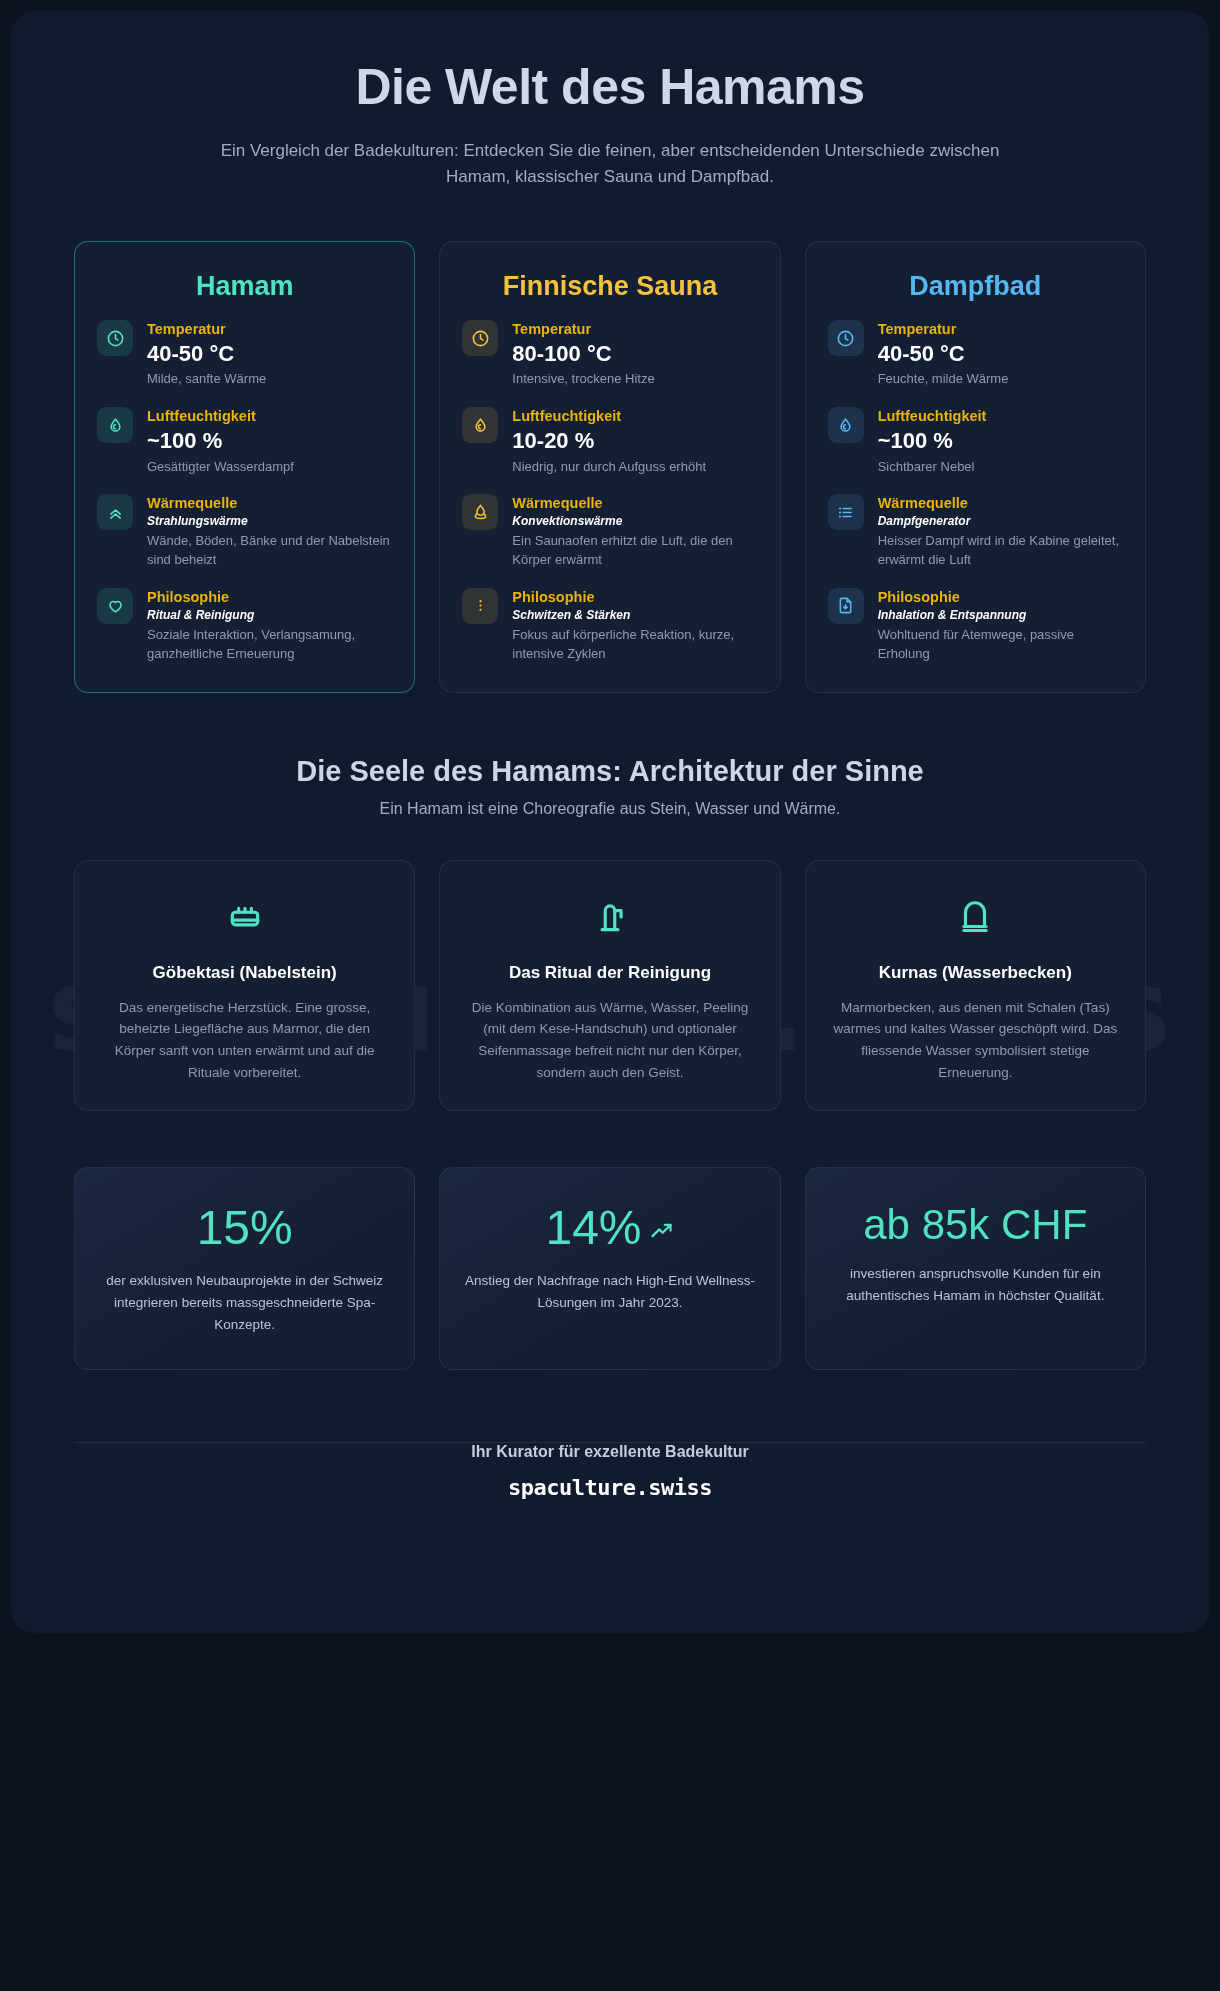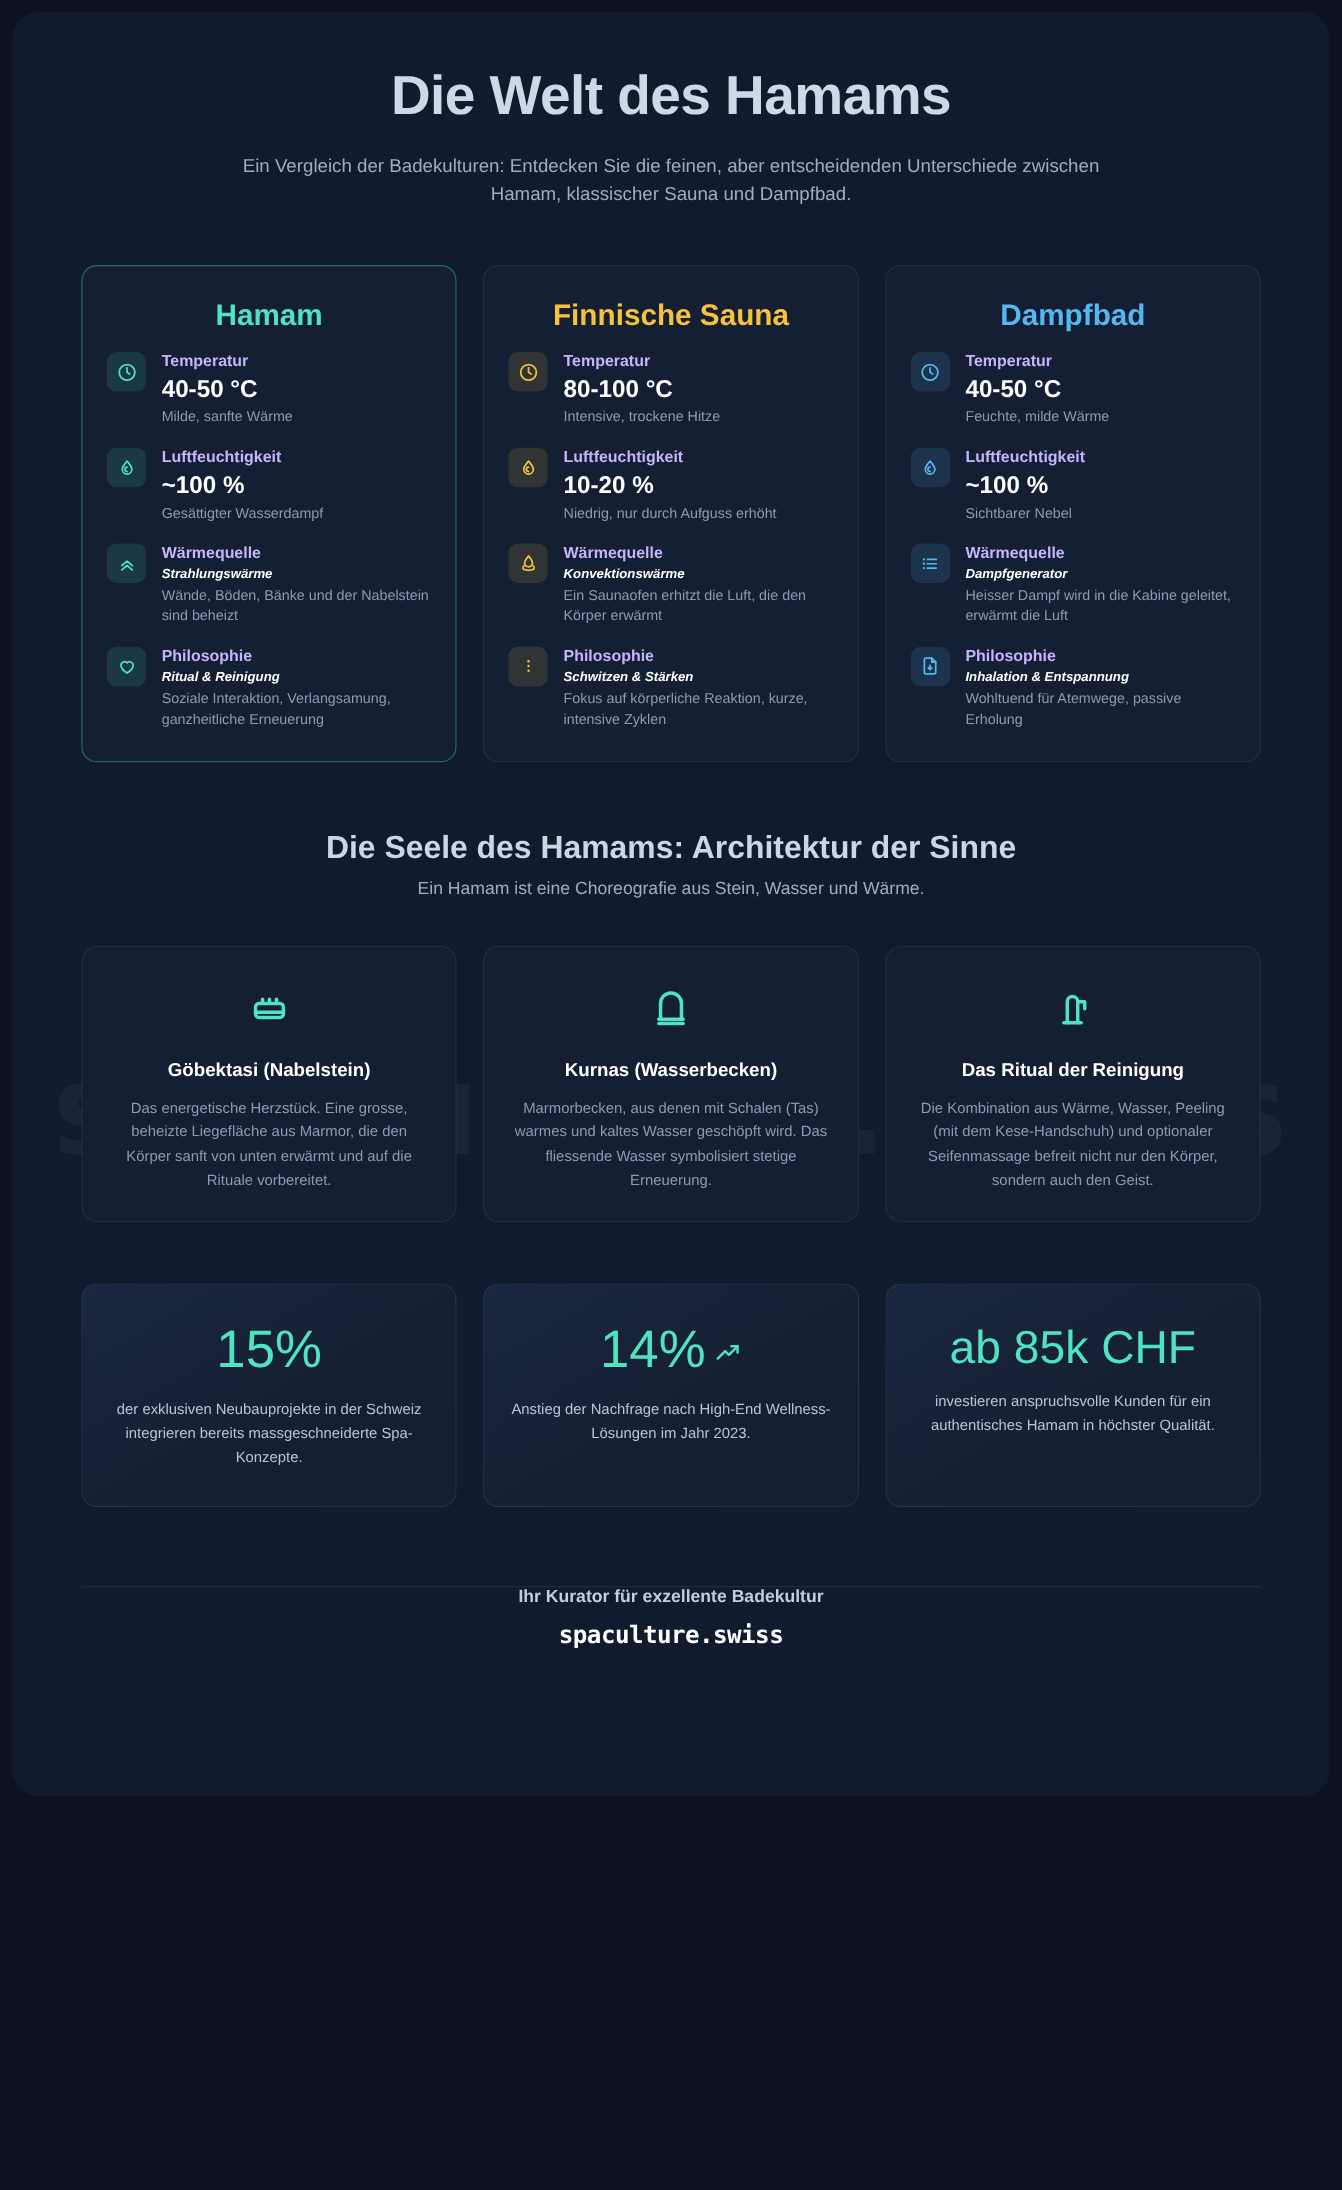--- a/index.html
+++ b/index.html
@@ -71,21 +71,21 @@
   }
   .rows{display:flex;flex-direction:column;gap:18px;}
   .row{display:flex;gap:14px;align-items:flex-start;}
   .ico{
     flex:0 0 auto;
     width:36px;height:36px;border-radius:9px;
     display:flex;align-items:center;justify-content:center;
   }
   .ico svg{width:19px;height:19px;}
   .rtext{flex:1;min-width:0;}
-  .rlabel{font-size:14.5px;font-weight:bold;color:#c4b5fd;line-height:1.3;}
+  .rlabel{font-size:14.5px;font-weight:bold;color:#eab308;line-height:1.3;}
   .rvalue{font-size:22px;font-weight:bold;color:#ffffff;line-height:1.25;margin-top:1px;}
   .rvalue.small{font-size:12px;font-style:italic;}
   .rnote{font-size:13px;color:#8c9bb1;line-height:1.45;margin-top:3px;}
 
   
   .sect2{padding:62px 62px 0;text-align:center;}
   .sect2 h2{
     font-size:29px;font-weight:bold;color:#cdd6e4;margin:0 0 12px;
   }
   .sect2 .lead{font-size:16px;color:#9fadc2;margin:0;}
@@ -334,38 +334,38 @@
               <path d="M4 14h16" fill="none" stroke="#4fe3c1" stroke-width="2" stroke-linecap="round" stroke-linejoin="round"></path>
               <path d="M8 9V6.5M12 9V6.5M16 9V6.5" fill="none" stroke="#4fe3c1" stroke-width="2" stroke-linecap="round" stroke-linejoin="round"></path>
             </svg>
           </div>
           <h3>Göbektasi (Nabelstein)</h3>
           <p>Das energetische Herzstück. Eine grosse, beheizte Liegefläche aus Marmor, die den Körper sanft von unten erwärmt und auf die Rituale vorbereitet.</p>
         </div>
         <div class="fcard">
           <div class="fico">
             <svg viewBox="0 0 24 24" width="38" height="38" aria-hidden="true">
+              <path d="M9 20V8a3 3 0 0 1 6 0v12" fill="none" stroke="#4fe3c1" stroke-width="2" stroke-linecap="round" stroke-linejoin="round"></path>
+              <path d="M15 8h4v4" fill="none" stroke="#4fe3c1" stroke-width="2" stroke-linecap="round" stroke-linejoin="round"></path>
+              <path d="M7 20h10" fill="none" stroke="#4fe3c1" stroke-width="2" stroke-linecap="round" stroke-linejoin="round"></path>
+            </svg>
+          </div>
+          <h3>Das Ritual der Reinigung</h3>
+          <p>Die Kombination aus Wärme, Wasser, Peeling (mit dem Kese-Handschuh) und optionaler Seifenmassage befreit nicht nur den Körper, sondern auch den Geist.</p>
+        </div>
+        <div class="fcard">
+          <div class="fico">
+            <svg viewBox="0 0 24 24" width="38" height="38" aria-hidden="true">
               <path d="M6 18V9a6 6 0 0 1 12 0v9" fill="none" stroke="#4fe3c1" stroke-width="2" stroke-linecap="round" stroke-linejoin="round"></path>
               <path d="M5 18h14" fill="none" stroke="#4fe3c1" stroke-width="2" stroke-linecap="round" stroke-linejoin="round"></path>
               <path d="M5 20.5h14" fill="none" stroke="#4fe3c1" stroke-width="2" stroke-linecap="round" stroke-linejoin="round"></path>
             </svg>
           </div>
           <h3>Kurnas (Wasserbecken)</h3>
           <p>Marmorbecken, aus denen mit Schalen (Tas) warmes und kaltes Wasser geschöpft wird. Das fliessende Wasser symbolisiert stetige Erneuerung.</p>
-        </div>
-        <div class="fcard">
-          <div class="fico">
-            <svg viewBox="0 0 24 24" width="38" height="38" aria-hidden="true">
-              <path d="M9 20V8a3 3 0 0 1 6 0v12" fill="none" stroke="#4fe3c1" stroke-width="2" stroke-linecap="round" stroke-linejoin="round"></path>
-              <path d="M15 8h4v4" fill="none" stroke="#4fe3c1" stroke-width="2" stroke-linecap="round" stroke-linejoin="round"></path>
-              <path d="M7 20h10" fill="none" stroke="#4fe3c1" stroke-width="2" stroke-linecap="round" stroke-linejoin="round"></path>
-            </svg>
-          </div>
-          <h3>Das Ritual der Reinigung</h3>
-          <p>Die Kombination aus Wärme, Wasser, Peeling (mit dem Kese-Handschuh) und optionaler Seifenmassage befreit nicht nur den Körper, sondern auch den Geist.</p>
         </div>
       </div>
 
     <div class="stats" id="stats">
         <div class="scard">
           <div class="snum">
             <span>15%</span>
           </div>
           <div class="sdesc">der exklusiven Neubauprojekte in der Schweiz integrieren bereits massgeschneiderte Spa-Konzepte.</div>
         </div>

